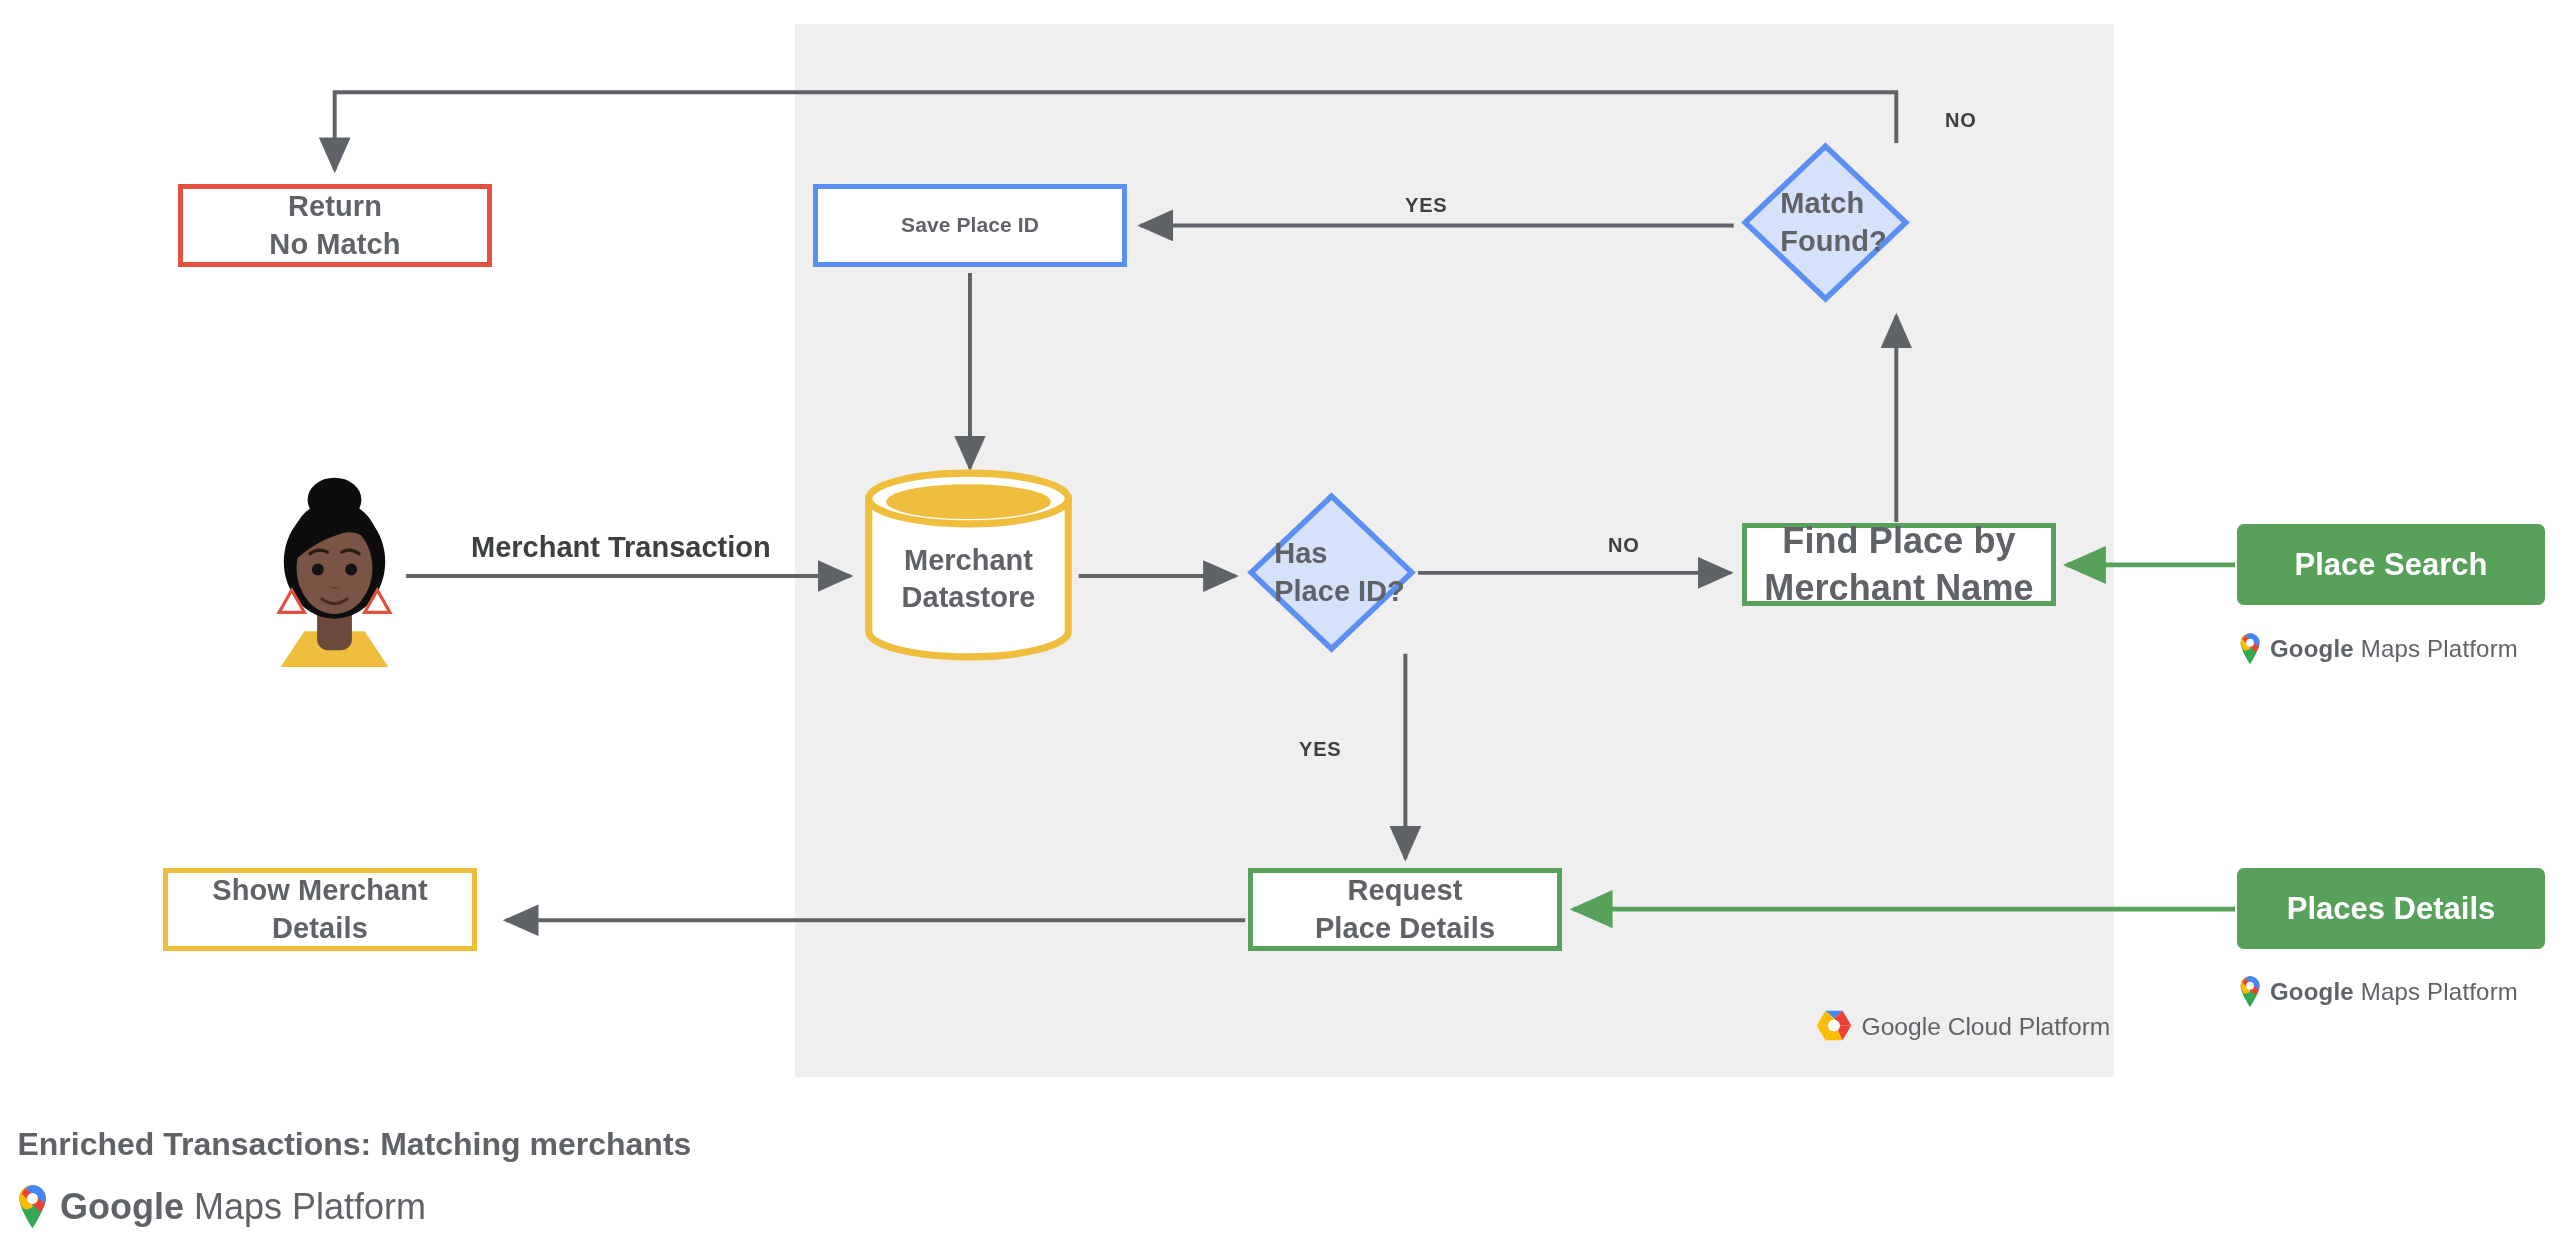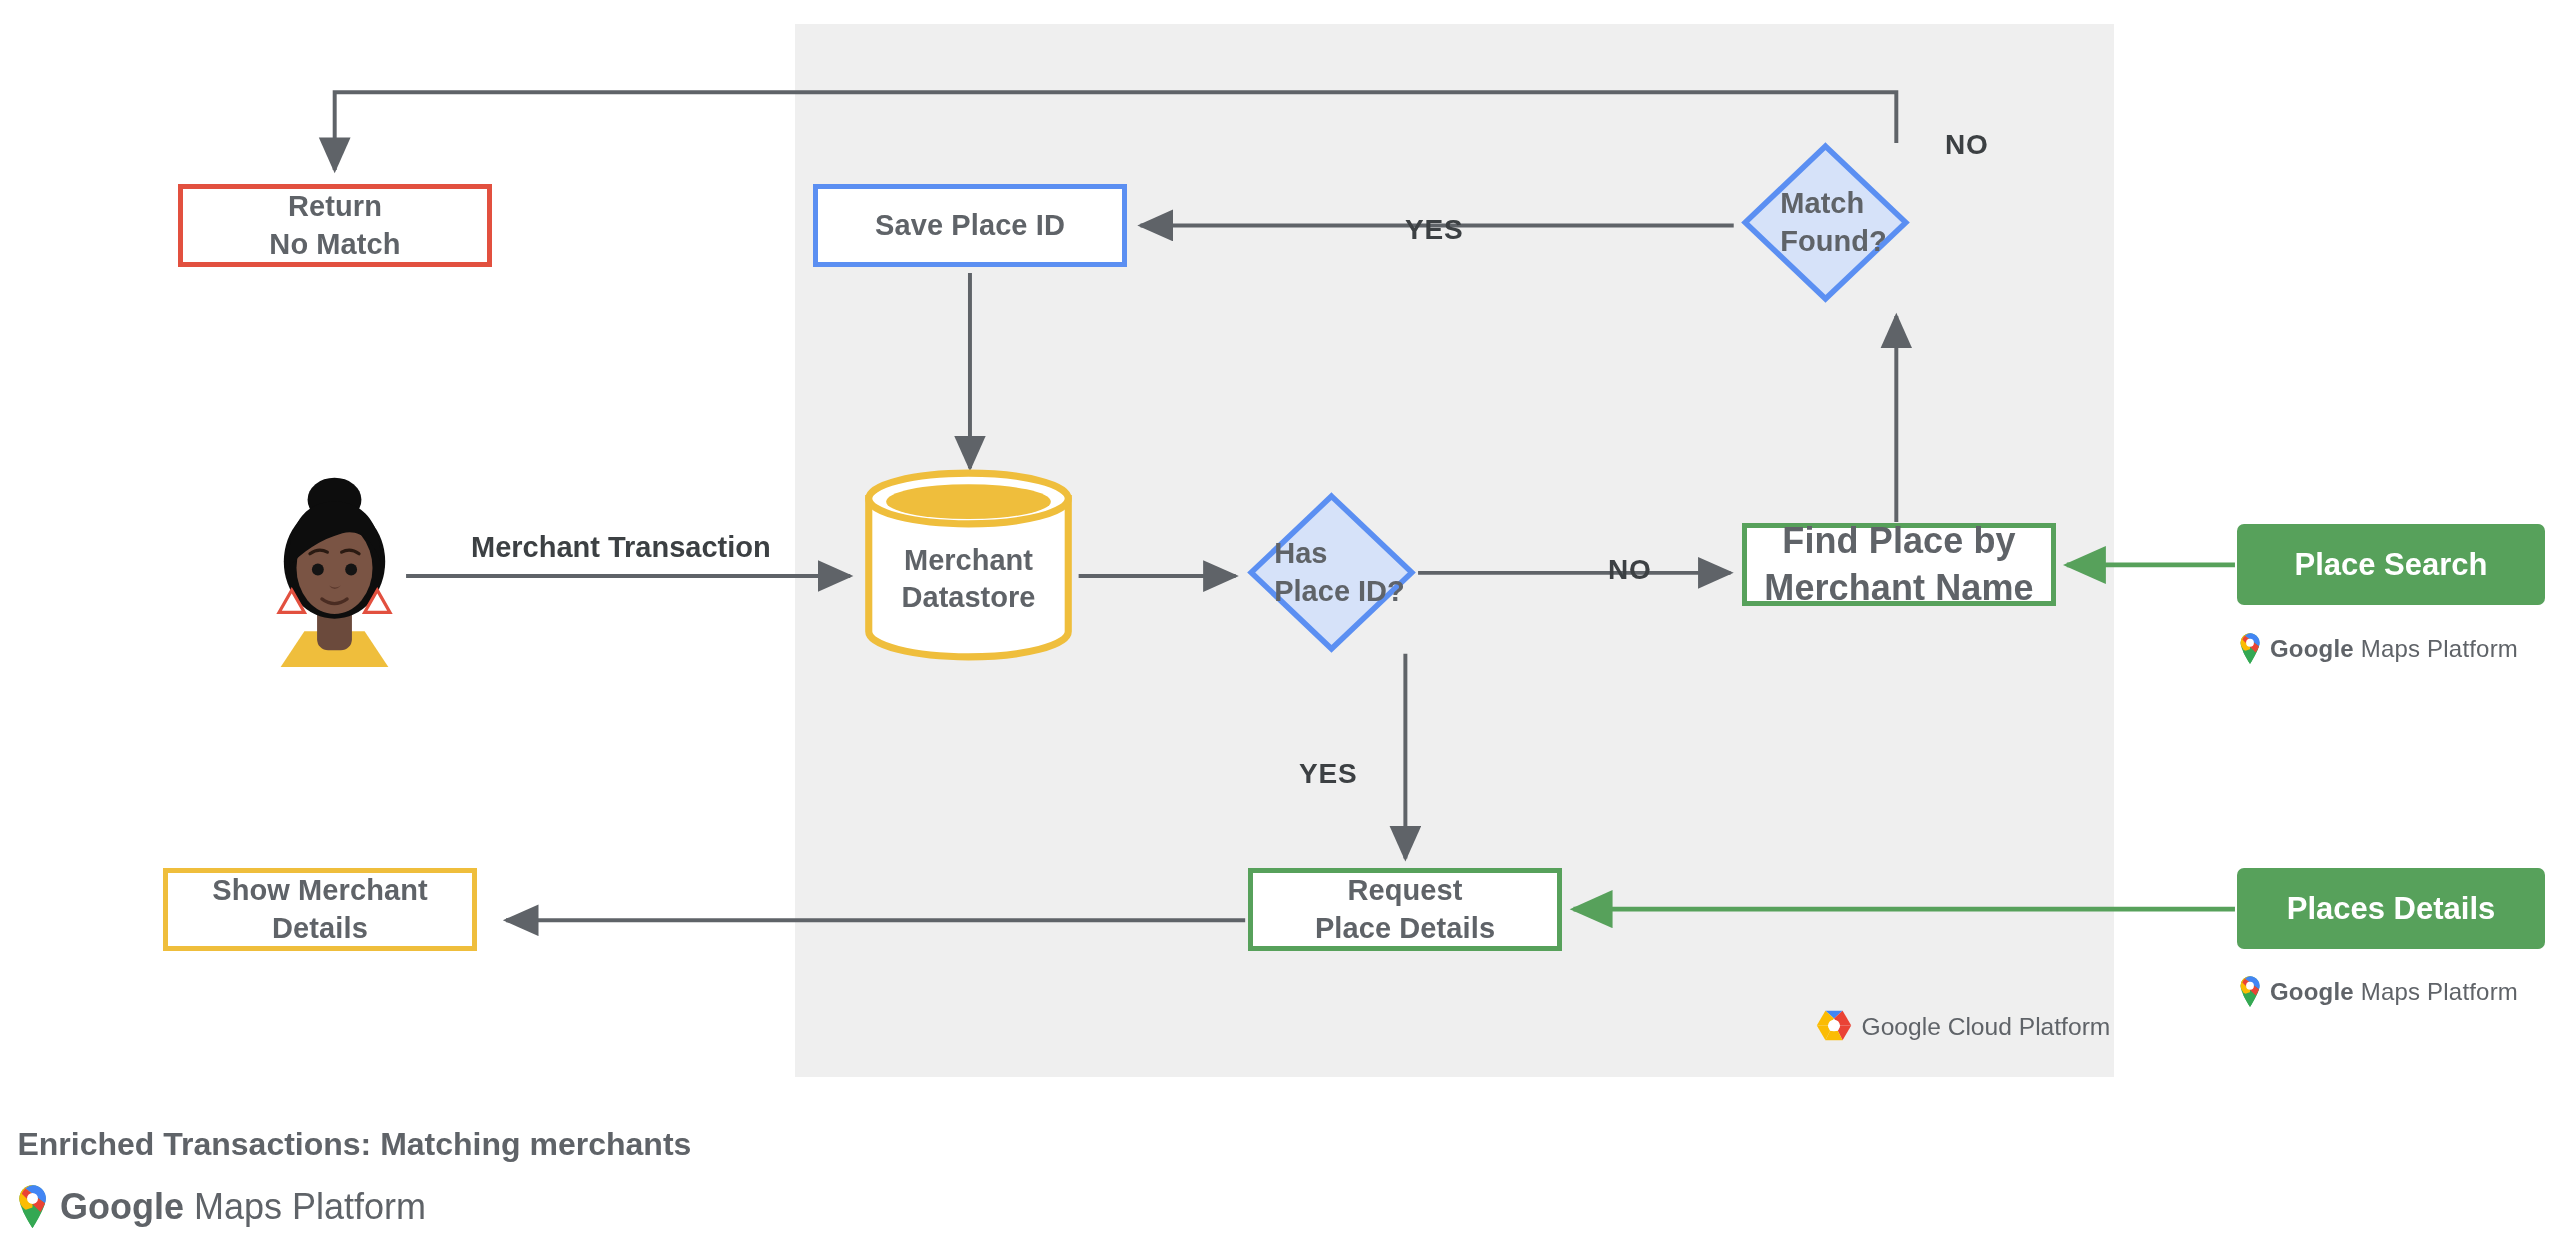--- a/index.html
+++ b/index.html
@@ -55,21 +55,21 @@
 
   
   #node-return-no-match {
     left: 178px; top: 184px; width: 314px; height: 83px;
     border: 5.6px solid #E2503F;
     font-size: 29px;
   }
   #node-save-place-id {
     left: 813px; top: 184px; width: 314px; height: 83px;
     border: 5.6px solid #5B8FF2;
-    font-size: 29px;
+    font-size: 21px;
   }
   #node-find-place {
     left: 1742px; top: 523px; width: 314px; height: 83px;
     border: 5.6px solid #57A15B;
     font-size: 36px;
   }
   #node-request-place-details {
     left: 1248px; top: 868px; width: 314px; height: 83px;
     border: 5.6px solid #57A15B;
     font-size: 29px;
@@ -130,21 +130,21 @@
     pointer-events: none;
   }
 
   
   .edge-label {
     position: absolute;
     color: #3C4043;
     font-weight: bold;
     white-space: nowrap;
   }
-  .edge-label.small { font-size: 28px; letter-spacing: 0.8px; margin-top: 20px; }
+  .edge-label.small { font-size: 20px; letter-spacing: 0.8px; }
   .edge-label.big { font-size: 29px; }
   #label-merchant-transaction { left: 471px; top: 531px; }
   #label-yes-match { left: 1405px; top: 194px; }
   #label-no-match { left: 1945px; top: 109px; }
   #label-no-place-id { left: 1608px; top: 534px; }
   #label-yes-place-id { left: 1299px; top: 738px; }
 
   
   #edges {
     position: absolute;

